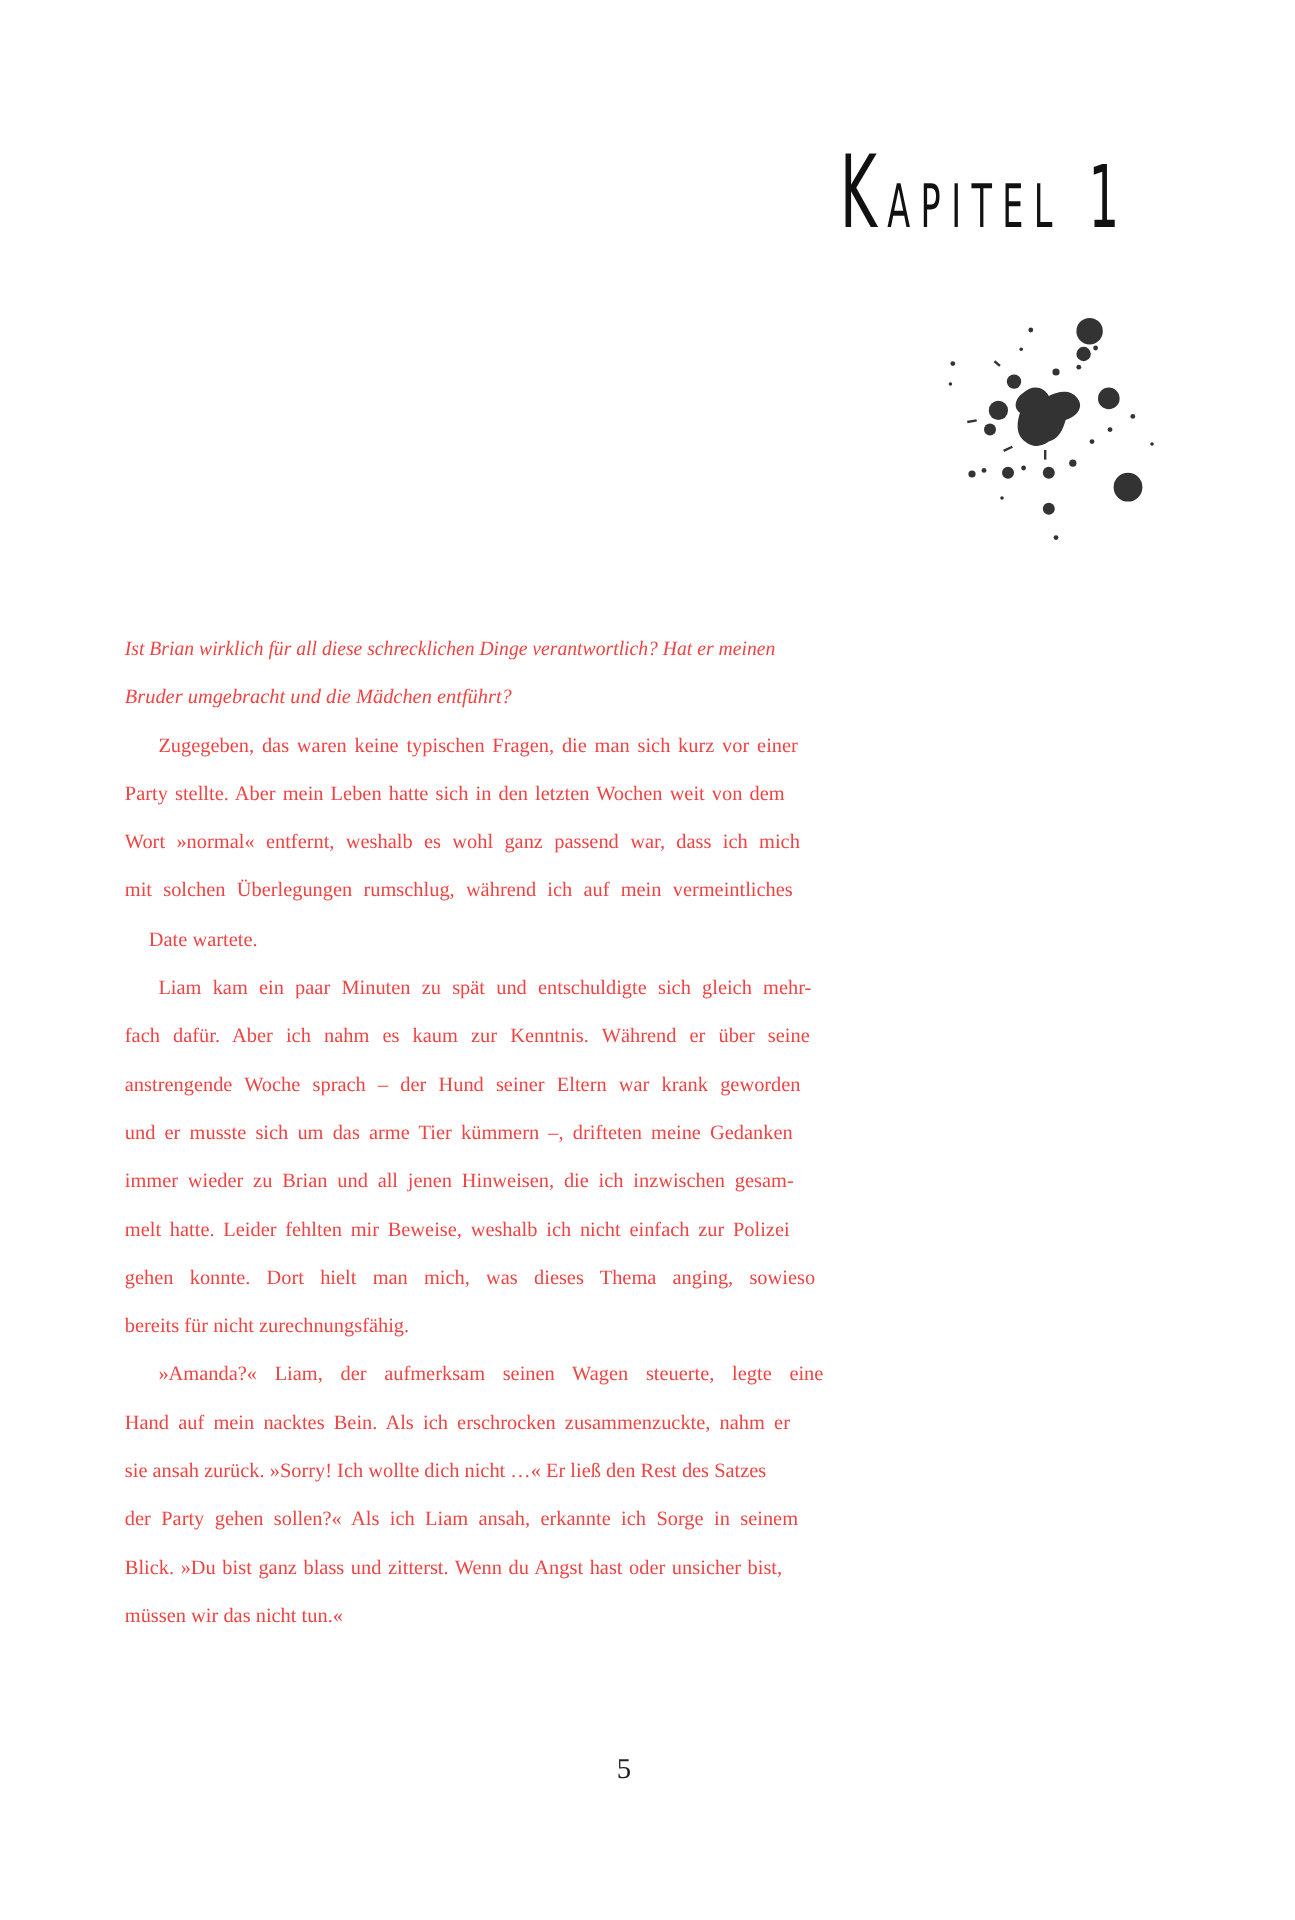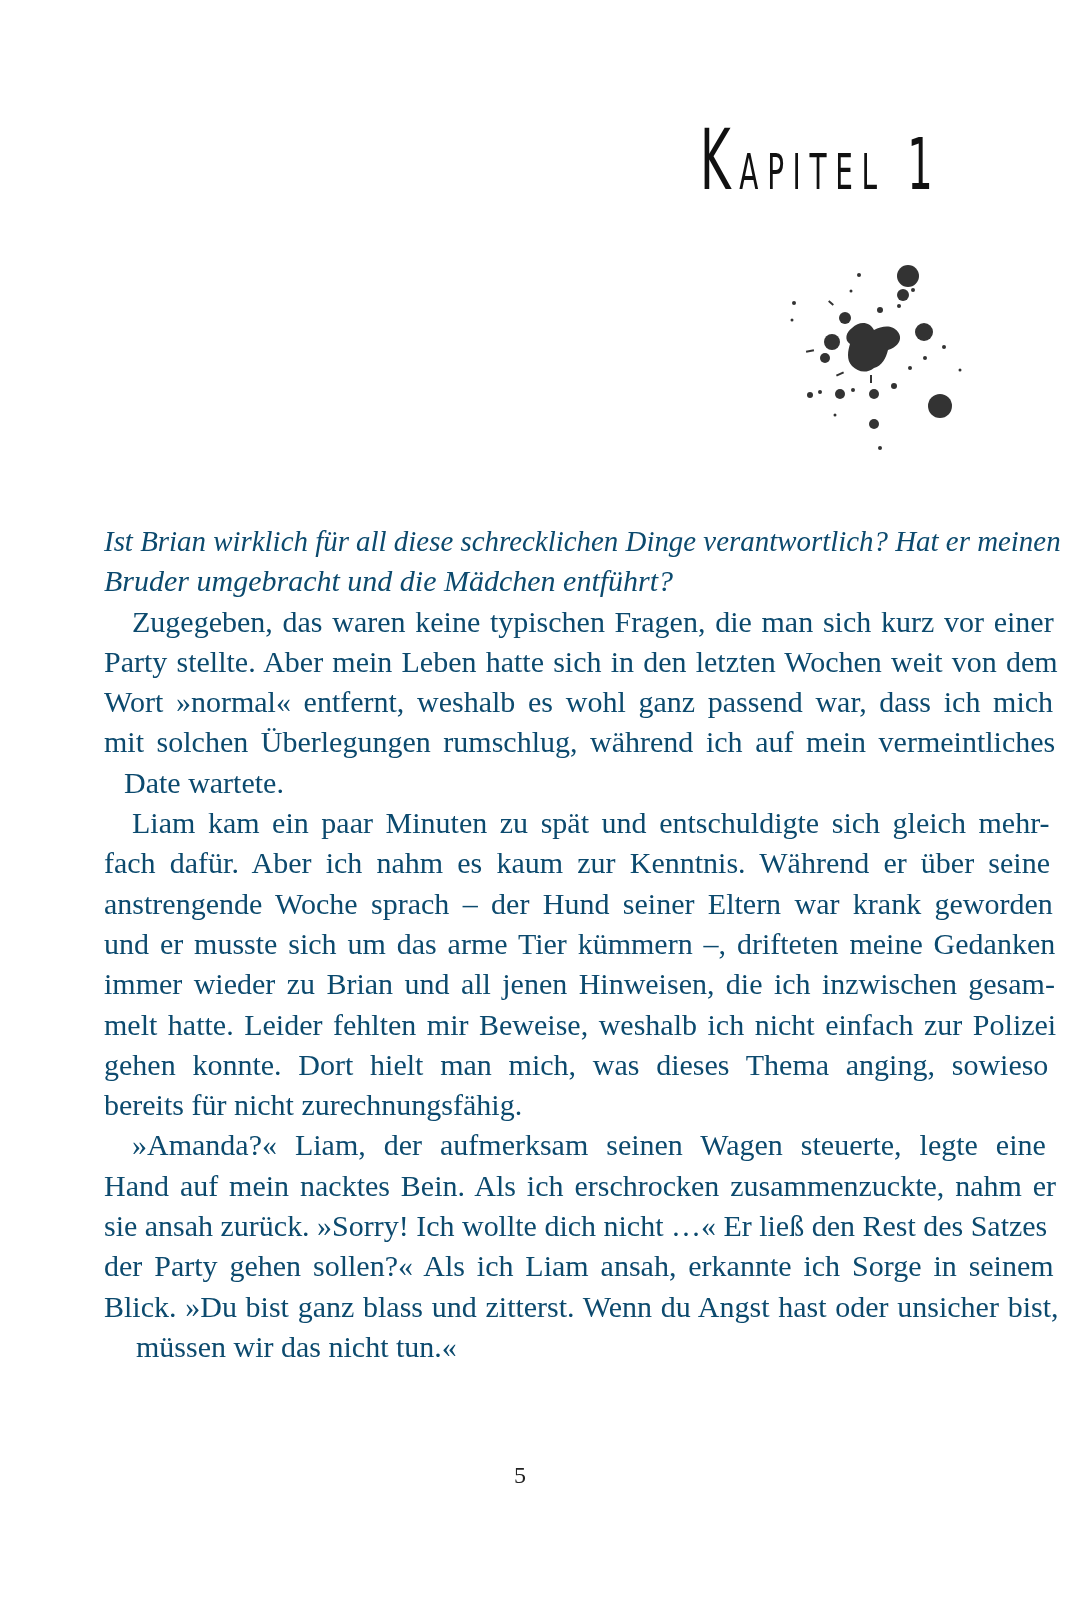--- a/index.html
+++ b/index.html
@@ -9,21 +9,21 @@
     font-family: "DejaVu Sans Condensed", "Liberation Sans Narrow", "Liberation Sans", sans-serif;
     font-size: 72px; letter-spacing: 14px; color: #111; line-height: 1;
     transform: scaleX(0.62); transform-origin: right center; white-space: nowrap;
     font-weight: normal;
   }
   .chapter-title .cap { font-size: 84px; }
   .splatter { position: absolute; left: 770px; top: 250px; width: 200px; height: 200px; }
   .text {
     position: absolute; left: 104px; top: 521px; width: 845px;
     font-family: "Liberation Serif", "DejaVu Serif", serif;
-    font-size: 30px; line-height: 40.3px; color: #0c4a6e;
+    font-size: 17px; line-height: 40.3px; color: #ef4444;
   }
   .text p { margin: 0; text-align: justify; }
   .text p.italic { font-style: italic; }
   .line { display: block; text-align: justify; text-align-last: justify; white-space: nowrap; }
   .line.last { text-align-last: left; text-decoration: underline; }
   .line.indent { padding-left: 28px; }
   .page-number {
     position: absolute; left: 0; width: 1040px; top: 1462px; text-align: center;
     font-family: "Liberation Serif", "DejaVu Serif", serif; font-size: 24px; color: #222;
   }
@@ -91,17 +91,17 @@
     <span class="line"><span style="white-space: nowrap; display: inline-block; word-spacing: 3.03267px;">melt hatte. Leider fehlten mir Beweise, weshalb ich nicht einfach zur Polizei</span></span>
     <span class="line"><span style="white-space: nowrap; display: inline-block; word-spacing: 9.26094px;">gehen konnte. Dort hielt man mich, was dieses Thema anging, sowieso</span></span>
     <span class="line last"><span style="white-space: nowrap; display: inline-block;">bereits für nicht zurechnungsfähig.</span></span>
   </p>
   <p>
     <span class="line indent"><span style="white-space: nowrap; display: inline-block; word-spacing: 10.4746px;">»Amanda?« Liam, der aufmerksam seinen Wagen steuerte, legte eine</span></span>
     <span class="line"><span style="white-space: nowrap; display: inline-block; word-spacing: 3.40937px;">Hand auf mein nacktes Bein. Als ich erschrocken zusammenzuckte, nahm er</span></span>
     <span class="line"><span style="white-space: nowrap; display: inline-block; transform: scaleX(0.999335); transform-origin: left center;">sie ansah zurück. »Sorry! Ich wollte dich nicht …« Er ließ den Rest des Satzes</span></span>
     <span class="line"><span style="white-space: nowrap; display: inline-block; word-spacing: 4.40885px;">der Party gehen sollen?« Als ich Liam ansah, erkannte ich Sorge in seinem</span></span>
     <span class="line"><span style="white-space: nowrap; display: inline-block; word-spacing: 1.22356px;">Blick. »Du bist ganz blass und zitterst. Wenn du Angst hast oder unsicher bist,</span></span>
-    <span class="line last"><span style="white-space: nowrap; display: inline-block; margin-left: 32px;">müssen wir das nicht tun.«</span></span>
+    <span class="line last"><span style="white-space: nowrap; display: inline-block;">müssen wir das nicht tun.«</span></span>
   </p>
 </div>
 
 <div class="page-number">5</div>
 
 </body></html>

